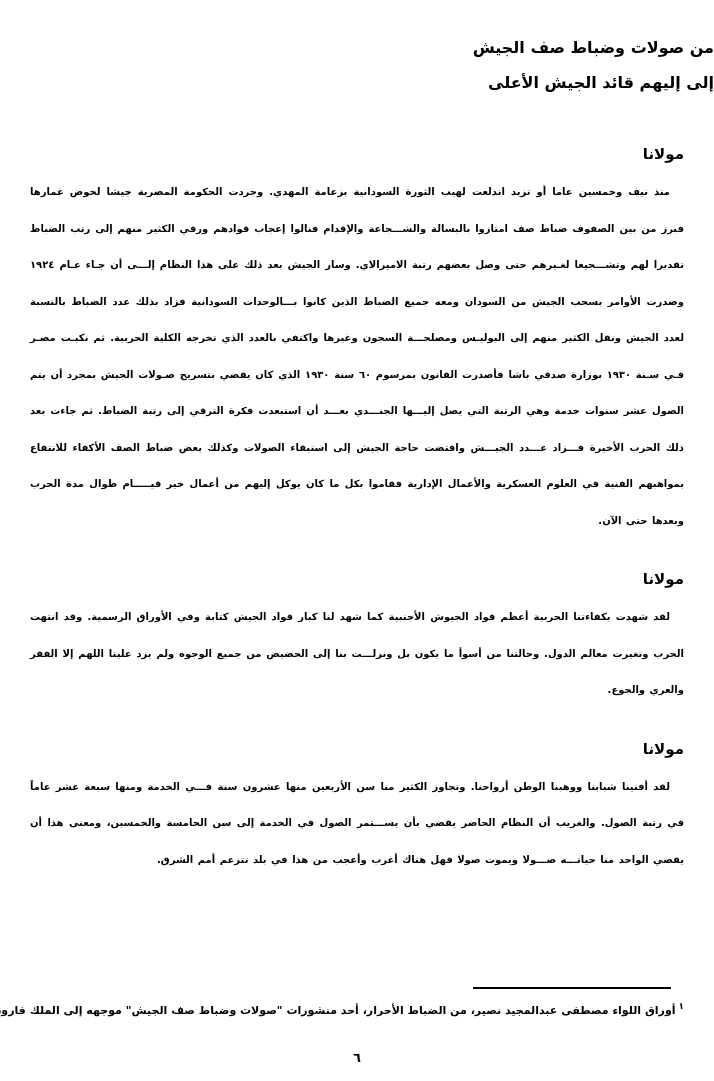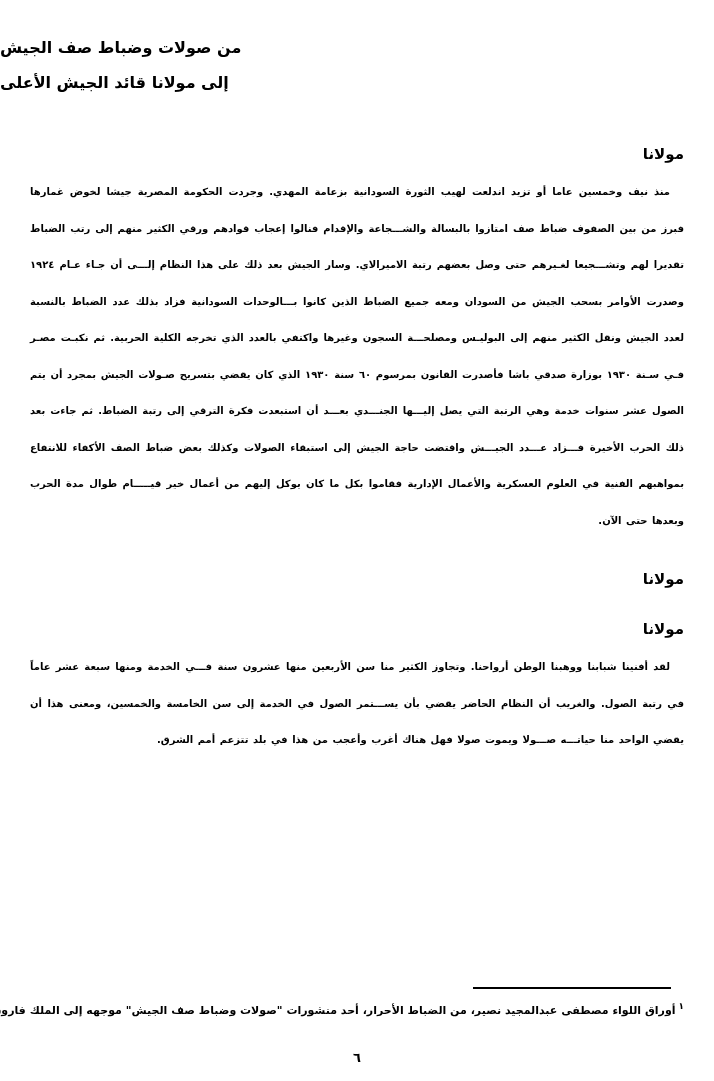--- a/index.html
+++ b/index.html
@@ -13,21 +13,21 @@
     margin: 0 auto;
     background: #ffffff;
     color: #000000;
     direction: rtl;
     overflow: hidden;
     font-weight: 700;
   }
 
   .titles {
     padding-top: 30px;
-    text-align: left;
+    text-align: right;
     font-size: 16px;
     letter-spacing: 0;
   }
   .title-line {
     line-height: 35px;
   }
 
   .content {
     padding: 0 30px;
   }
@@ -85,32 +85,33 @@
     font-size: 13px;
   }
 </style>
 </head>
 <body>
 
 <div class="page">
 
   <header class="titles">
     <div class="title-line">من صولات وضباط صف الجيش</div>
-    <div class="title-line">إلى مولانا قائد الجيش الأعلى</div>
+    <div class="title-line">إلى إليهم قائد الجيش الأعلى</div>
   </header>
 
   <main class="content">
 
     <section class="letter-section">
       <div class="salutation">مولانا</div>
       <p class="para">منذ نيف وخمسين عاما أو تزيد اندلعت لهيب الثورة السودانية بزعامة المهدي. وجردت الحكومة المصرية جيشا لخوض غمارها فبرز من بين الصفوف ضباط صف امتازوا بالبسالة والشـــجاعة والإقدام فنالوا إعجاب قوادهم ورقي الكثير منهم إلى رتب الضباط تقديرا لهم وتشـــجيعا لغـيرهم حتى وصل بعضهم رتبة الاميرالاي. وسار الجيش بعد ذلك على هذا النظام إلـــى أن جـاء عـام ١٩٢٤ وصدرت الأوامر بسحب الجيش من السودان ومعه جميع الضباط الذين كانوا بـــالوحدات السودانية فزاد بذلك عدد الضباط بالنسبة لعدد الجيش ونقل الكثير منهم إلى البوليـس ومصلحـــة السجون وغيرها واكتفي بالعدد الذي تخرجه الكلية الحربية. ثم نكبـت مصـر فـي سـنة ١٩٣٠ بوزارة صدقي باشا فأصدرت القانون بمرسوم ٦٠ سنة ١٩٣٠ الذي كان يقضي بتسريح صـولات الجيش بمجرد أن يتم الصول عشر سنوات خدمة وهي الرتبة التي يصل إليـــها الجنـــدي بعـــد أن استبعدت فكرة الترقي إلى رتبة الضباط. ثم جاءت بعد ذلك الحرب الأخيرة فـــزاد عـــدد الجيـــش واقتضت حاجة الجيش إلى استبقاء الصولات وكذلك بعض ضباط الصف الأكفاء للانتفاع بمواهبهم الفنية في العلوم العسكرية والأعمال الإدارية فقاموا بكل ما كان يوكل إليهم من أعمال خير قيـــــام طوال مدة الحرب وبعدها حتى الآن.</p>
     </section>
 
     <section class="letter-section">
       <div class="salutation">مولانا</div>
+      <p class="para">لقد شهدت بكفاءتنا الحربية أعظم قواد الجيوش الأجنبية كما شهد لنا كبار قواد الجيش كتابة وفي الأوراق الرسمية. وقد انتهت الحرب وتغيرت معالم الدول. وحالتنا من أسوأ ما يكون بل ونزلـــت بنا إلى الحضيض من جميع الوجوه ولم يزد علينا اللهم إلا الفقر والعري والجوع.</p>
     </section>
 
     <section class="letter-section">
       <div class="salutation">مولانا</div>
       <p class="para">لقد أفنينا شبابنا ووهبنا الوطن أرواحنا. وتجاوز الكثير منا سن الأربعين منها عشرون سنة فـــي الخدمة ومنها سبعة عشر عاماً في رتبة الصول. والغريب أن النظام الحاضر يقضي بأن يســـتمر الصول في الخدمة إلى سن الخامسة والخمسين، ومعنى هذا أن يقضي الواحد منا حياتـــه صـــولا ويموت صولا فهل هناك أغرب وأعجب من هذا في بلد تتزعم أمم الشرق.</p>
     </section>
 
   </main>
 
   <div class="footnote">

